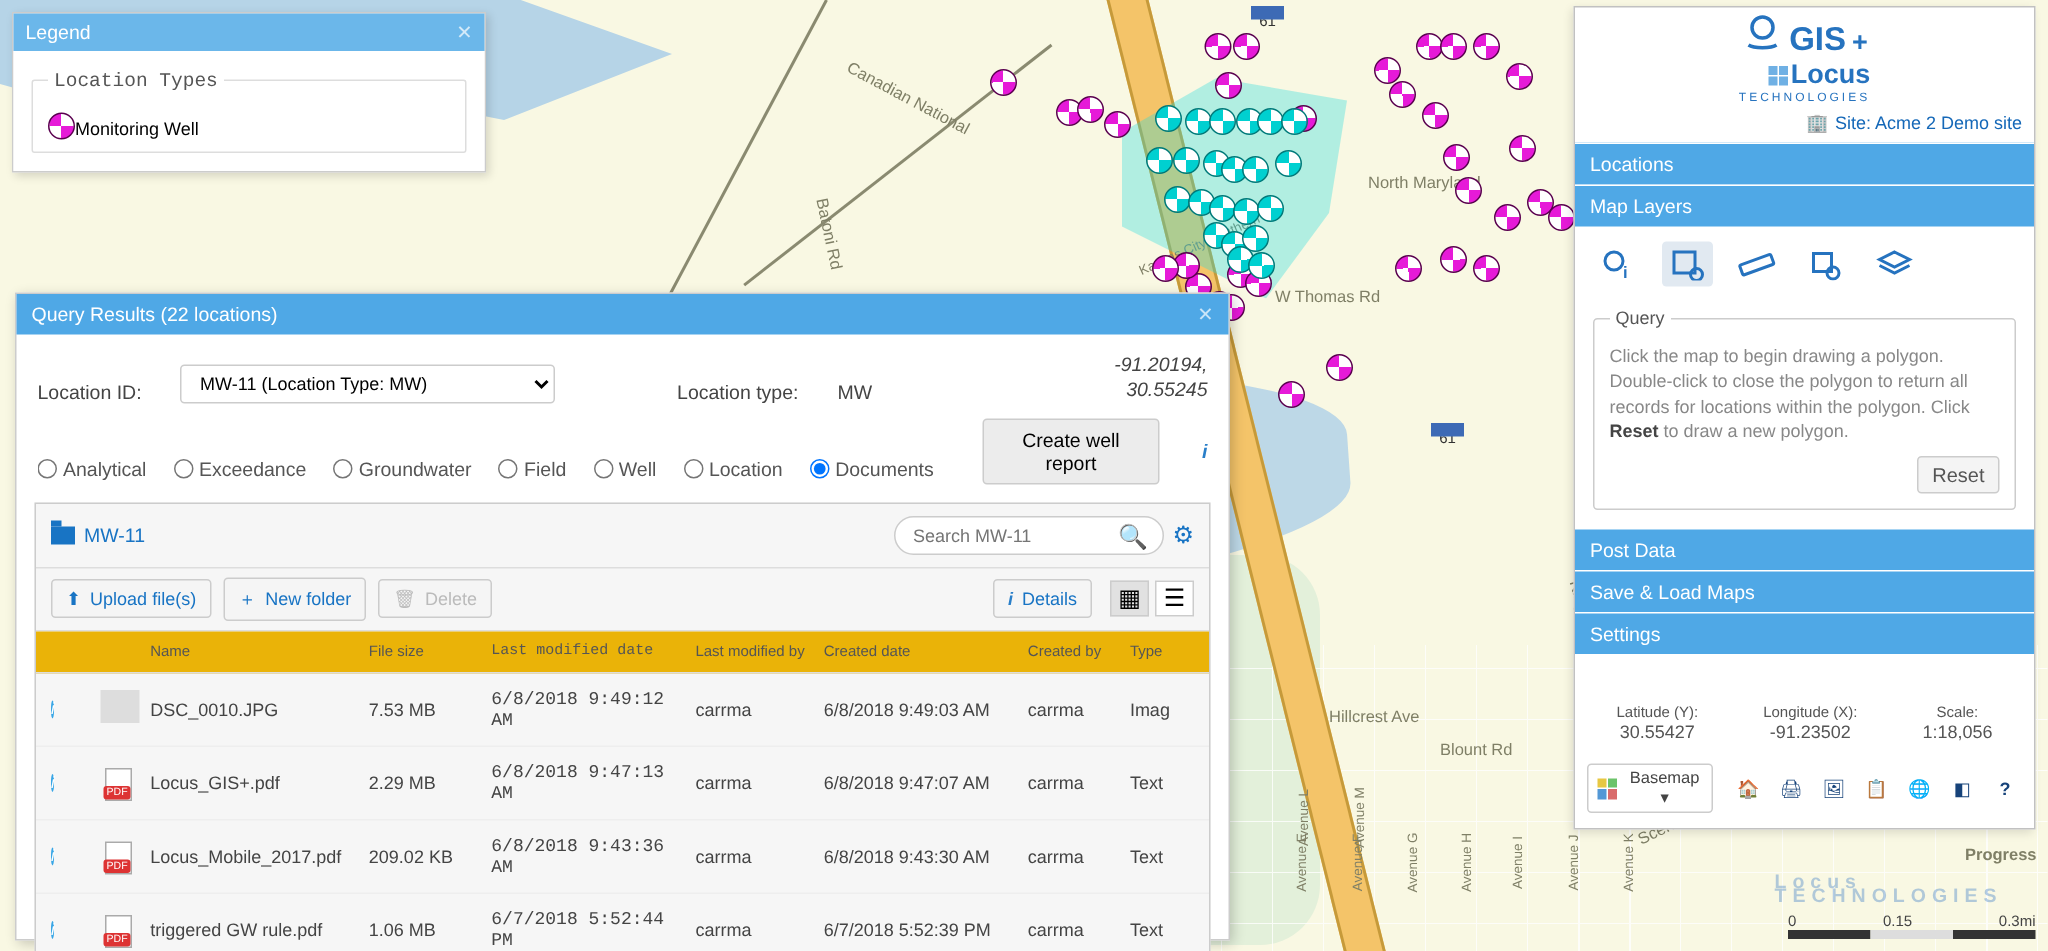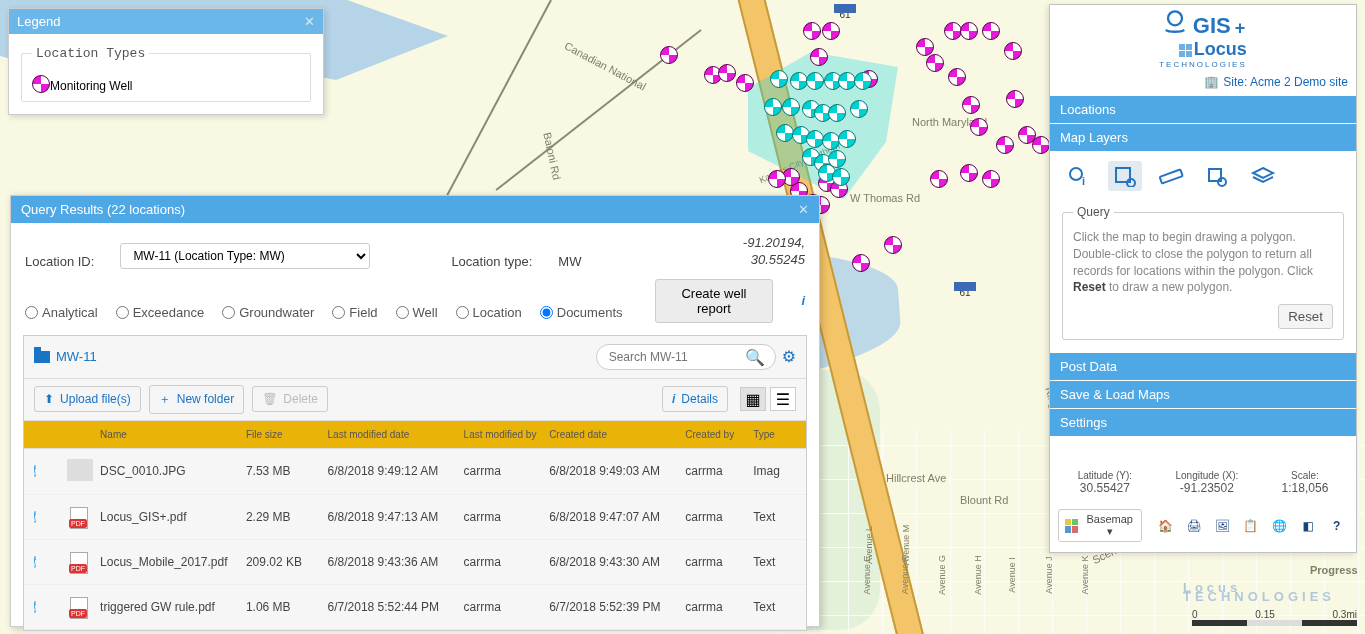--- a/index.html
+++ b/index.html
@@ -82,21 +82,21 @@
 .tbtn.disabled{color:#bbb;cursor:default;}
 .view-toggle{display:flex;gap:4px;margin-left:4px;}
 .vt{width:26px;height:24px;border:1px solid #ccc;display:flex;align-items:center;justify-content:center;background:#fff;}
 .vt.active{background:#e1e1e1;}
 
 .grid-head{display:flex;font-size:10px;color:#555;padding:8px 10px;border-bottom:1px solid #ddd;background:#eab308;}
 .col-i{width:34px;}
 .col-th{width:34px;}
 .col-name{width:150px;}
 .col-size{width:84px;}
-.col-mdate{width:140px;}
+.col-mdate{width:140px;font-family:Liberation Mono, monospace;}
 .col-mby{width:88px;}
 .col-cdate{width:140px;}
 .col-cby{width:70px;}
 .col-type{width:44px;}
 .grid-body{flex:1;overflow:auto;}
 .grow{display:flex;align-items:center;padding:10px 10px;font-size:12px;color:#444;border-bottom:1px solid #eee;}
 .info-dot{width:16px;height:16px;border-radius:50%;background:#38a6e6;color:#fff;text-align:center;line-height:16px;font-size:11px;font-style:italic;}
 .thumb{width:26px;height:22px;background:#ddd;display:inline-block;}
 .pdfico{width:24px;height:24px;display:flex;align-items:flex-end;justify-content:center;position:relative;}
 .pdfico .page{width:18px;height:22px;background:#fff;border:1px solid #aaa;}

